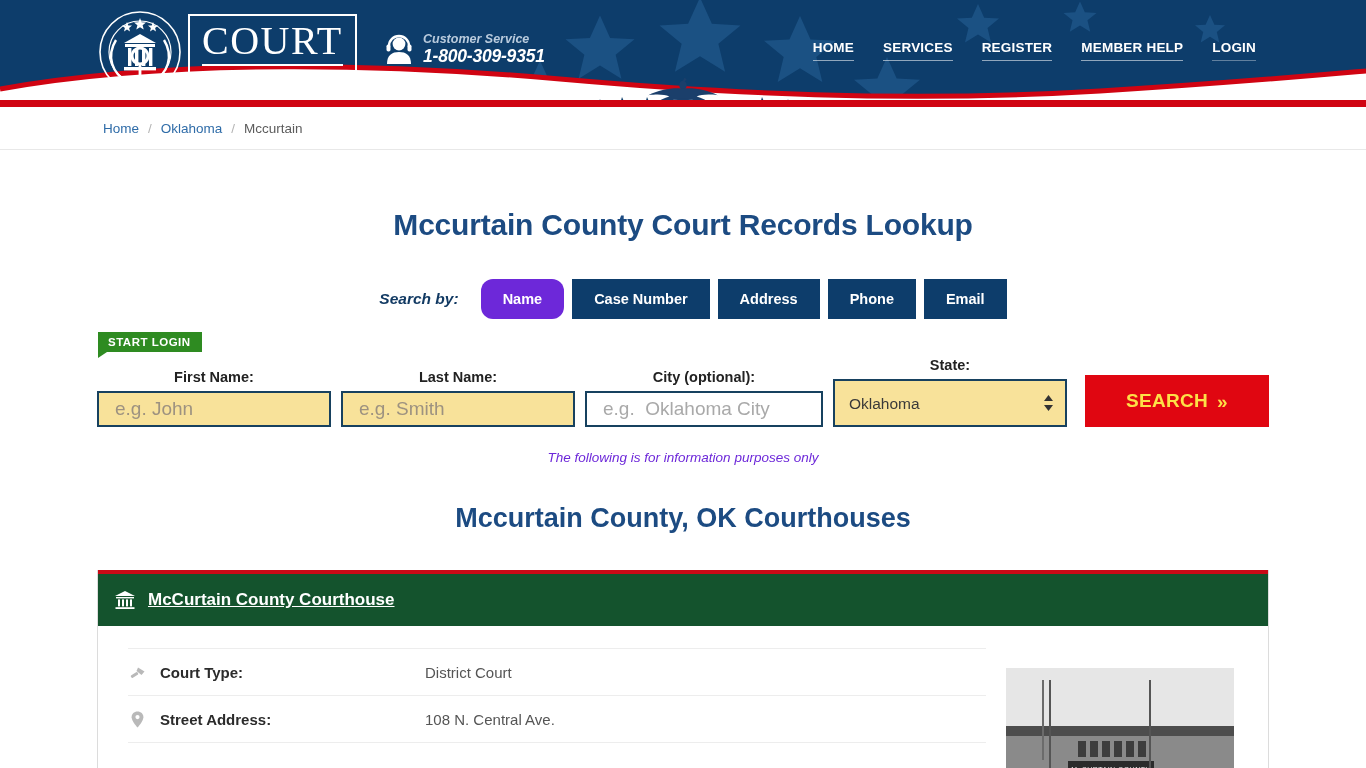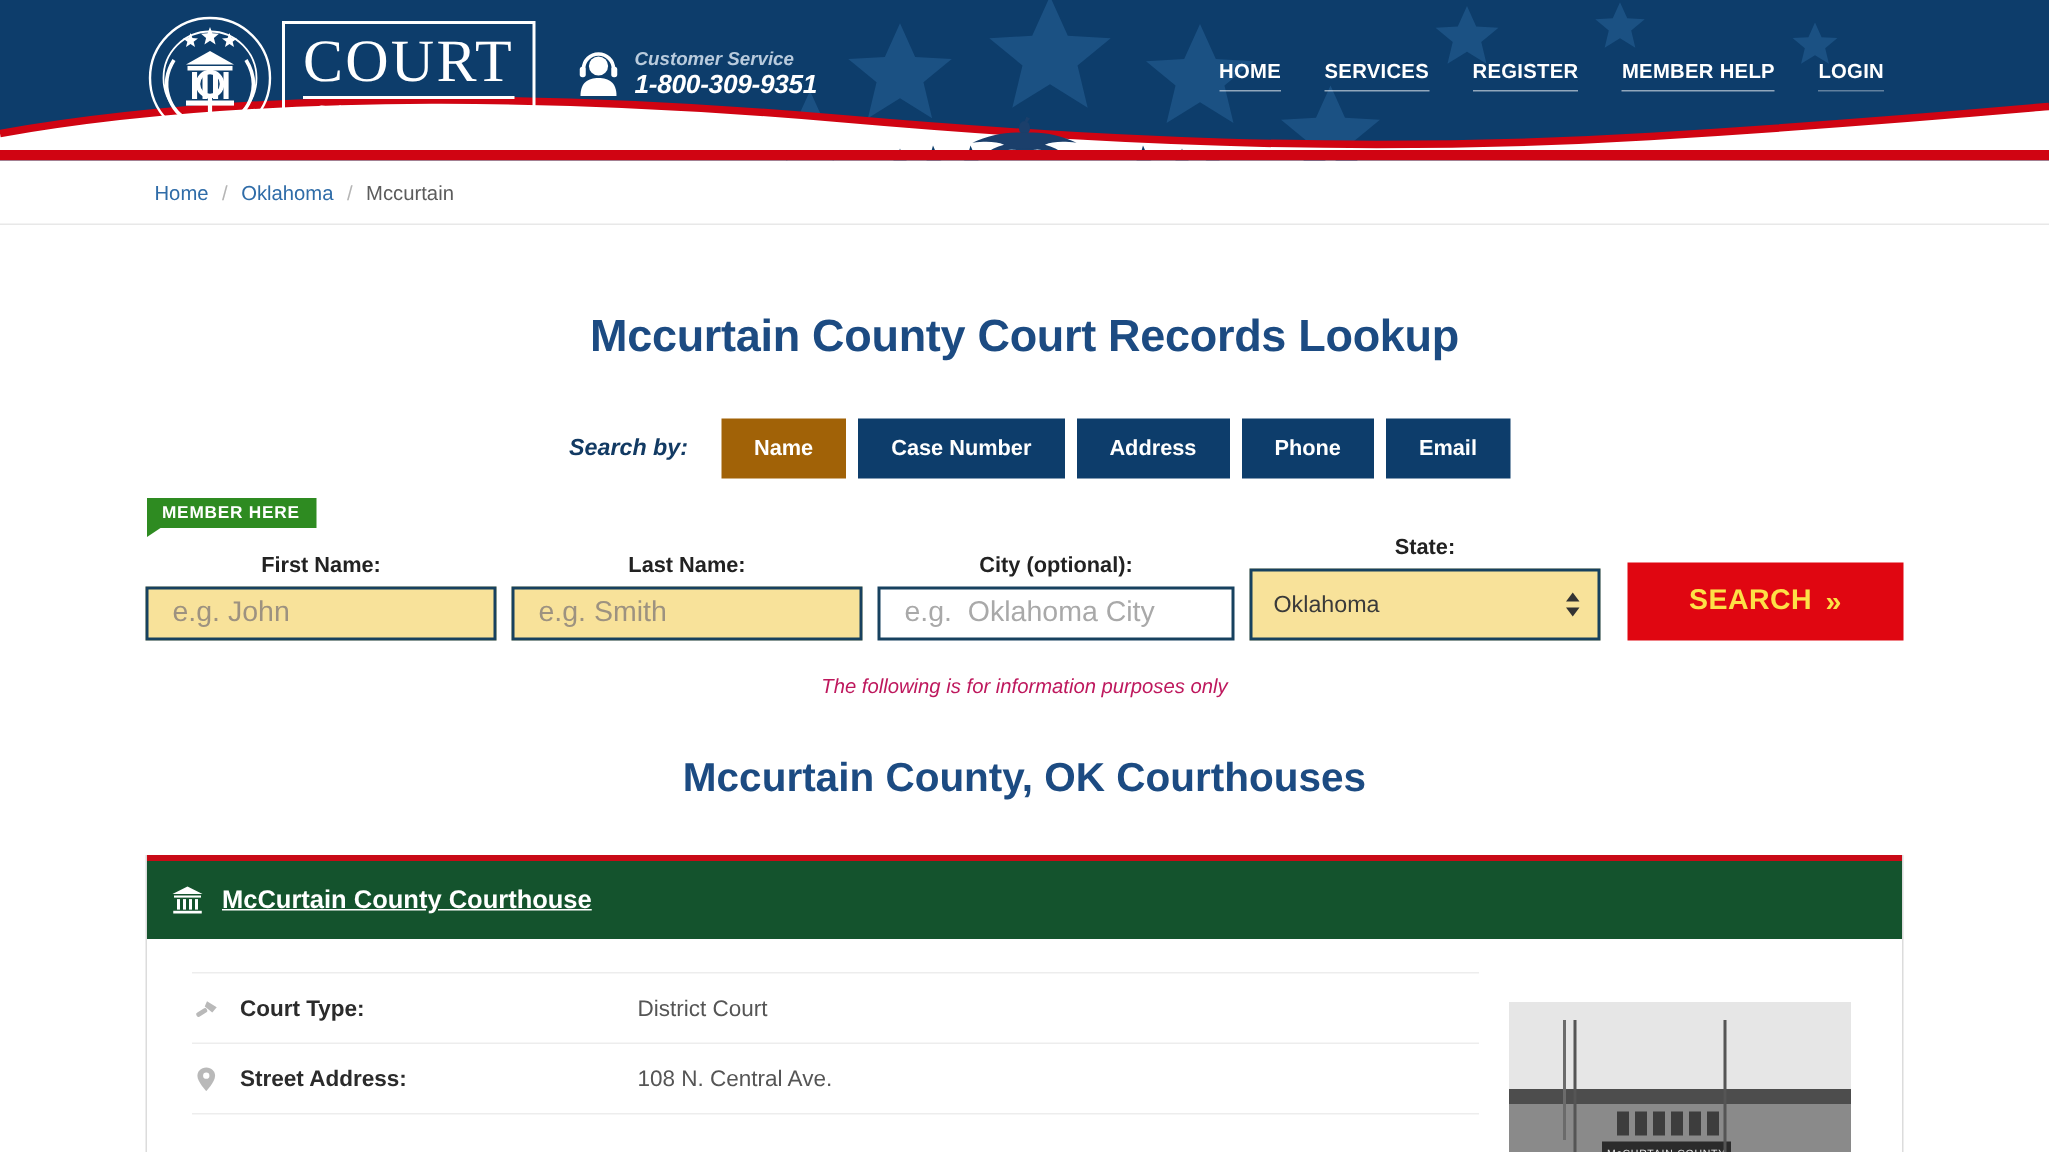--- a/index.html
+++ b/index.html
@@ -167,21 +167,21 @@
     color: #ffffff;
     font-size: 14.5px;
     font-weight: bold;
     border: none;
     padding: 0 22px;
     margin-right: 8px;
     cursor: pointer;
     font-family: "Liberation Sans", sans-serif;
     white-space: nowrap;
   }
-  .tab-btn.active { background: #a16207; }
+  .tab-btn.active { background: #6d28d9; border-radius: 12px; }
   .tab-btn:last-child { margin-right: 0; }
 
   
   .form-area {
     position: relative;
     width: 1172px;
     margin: 0 auto;
     margin-top: 13px;
   }
   .start-badge {
@@ -270,21 +270,21 @@
     margin-left: 8px;
     display: flex;
     align-items: center;
     justify-content: center;
     gap: 9px;
   }
   .search-btn .chev { font-size: 19px; line-height: 1; }
 
   .disclaimer {
     text-align: center;
-    color: #be185d;
+    color: #6d28d9;
     font-style: italic;
     font-size: 13.5px;
     margin-top: 23px;
   }
 
   
   .section-title {
     text-align: center;
     color: #1c4b82;
     font-size: 27px;
@@ -463,21 +463,21 @@
   <div class="searchby-row">
     <span class="searchby-label">Search by:</span>
     <button class="tab-btn active">Name</button>
     <button class="tab-btn">Case Number</button>
     <button class="tab-btn">Address</button>
     <button class="tab-btn">Phone</button>
     <button class="tab-btn">Email</button>
   </div>
 
   <div class="form-area">
-    <div class="start-badge">MEMBER HERE</div>
+    <div class="start-badge">START LOGIN</div>
 
     <div class="form-row">
 
       <div class="field first">
         <label class="field-label">First Name:</label>
         <input class="field-input" type="text" placeholder="e.g. John" style="">
       </div>
 
       <div class="field last">
         <label class="field-label">Last Name:</label>

